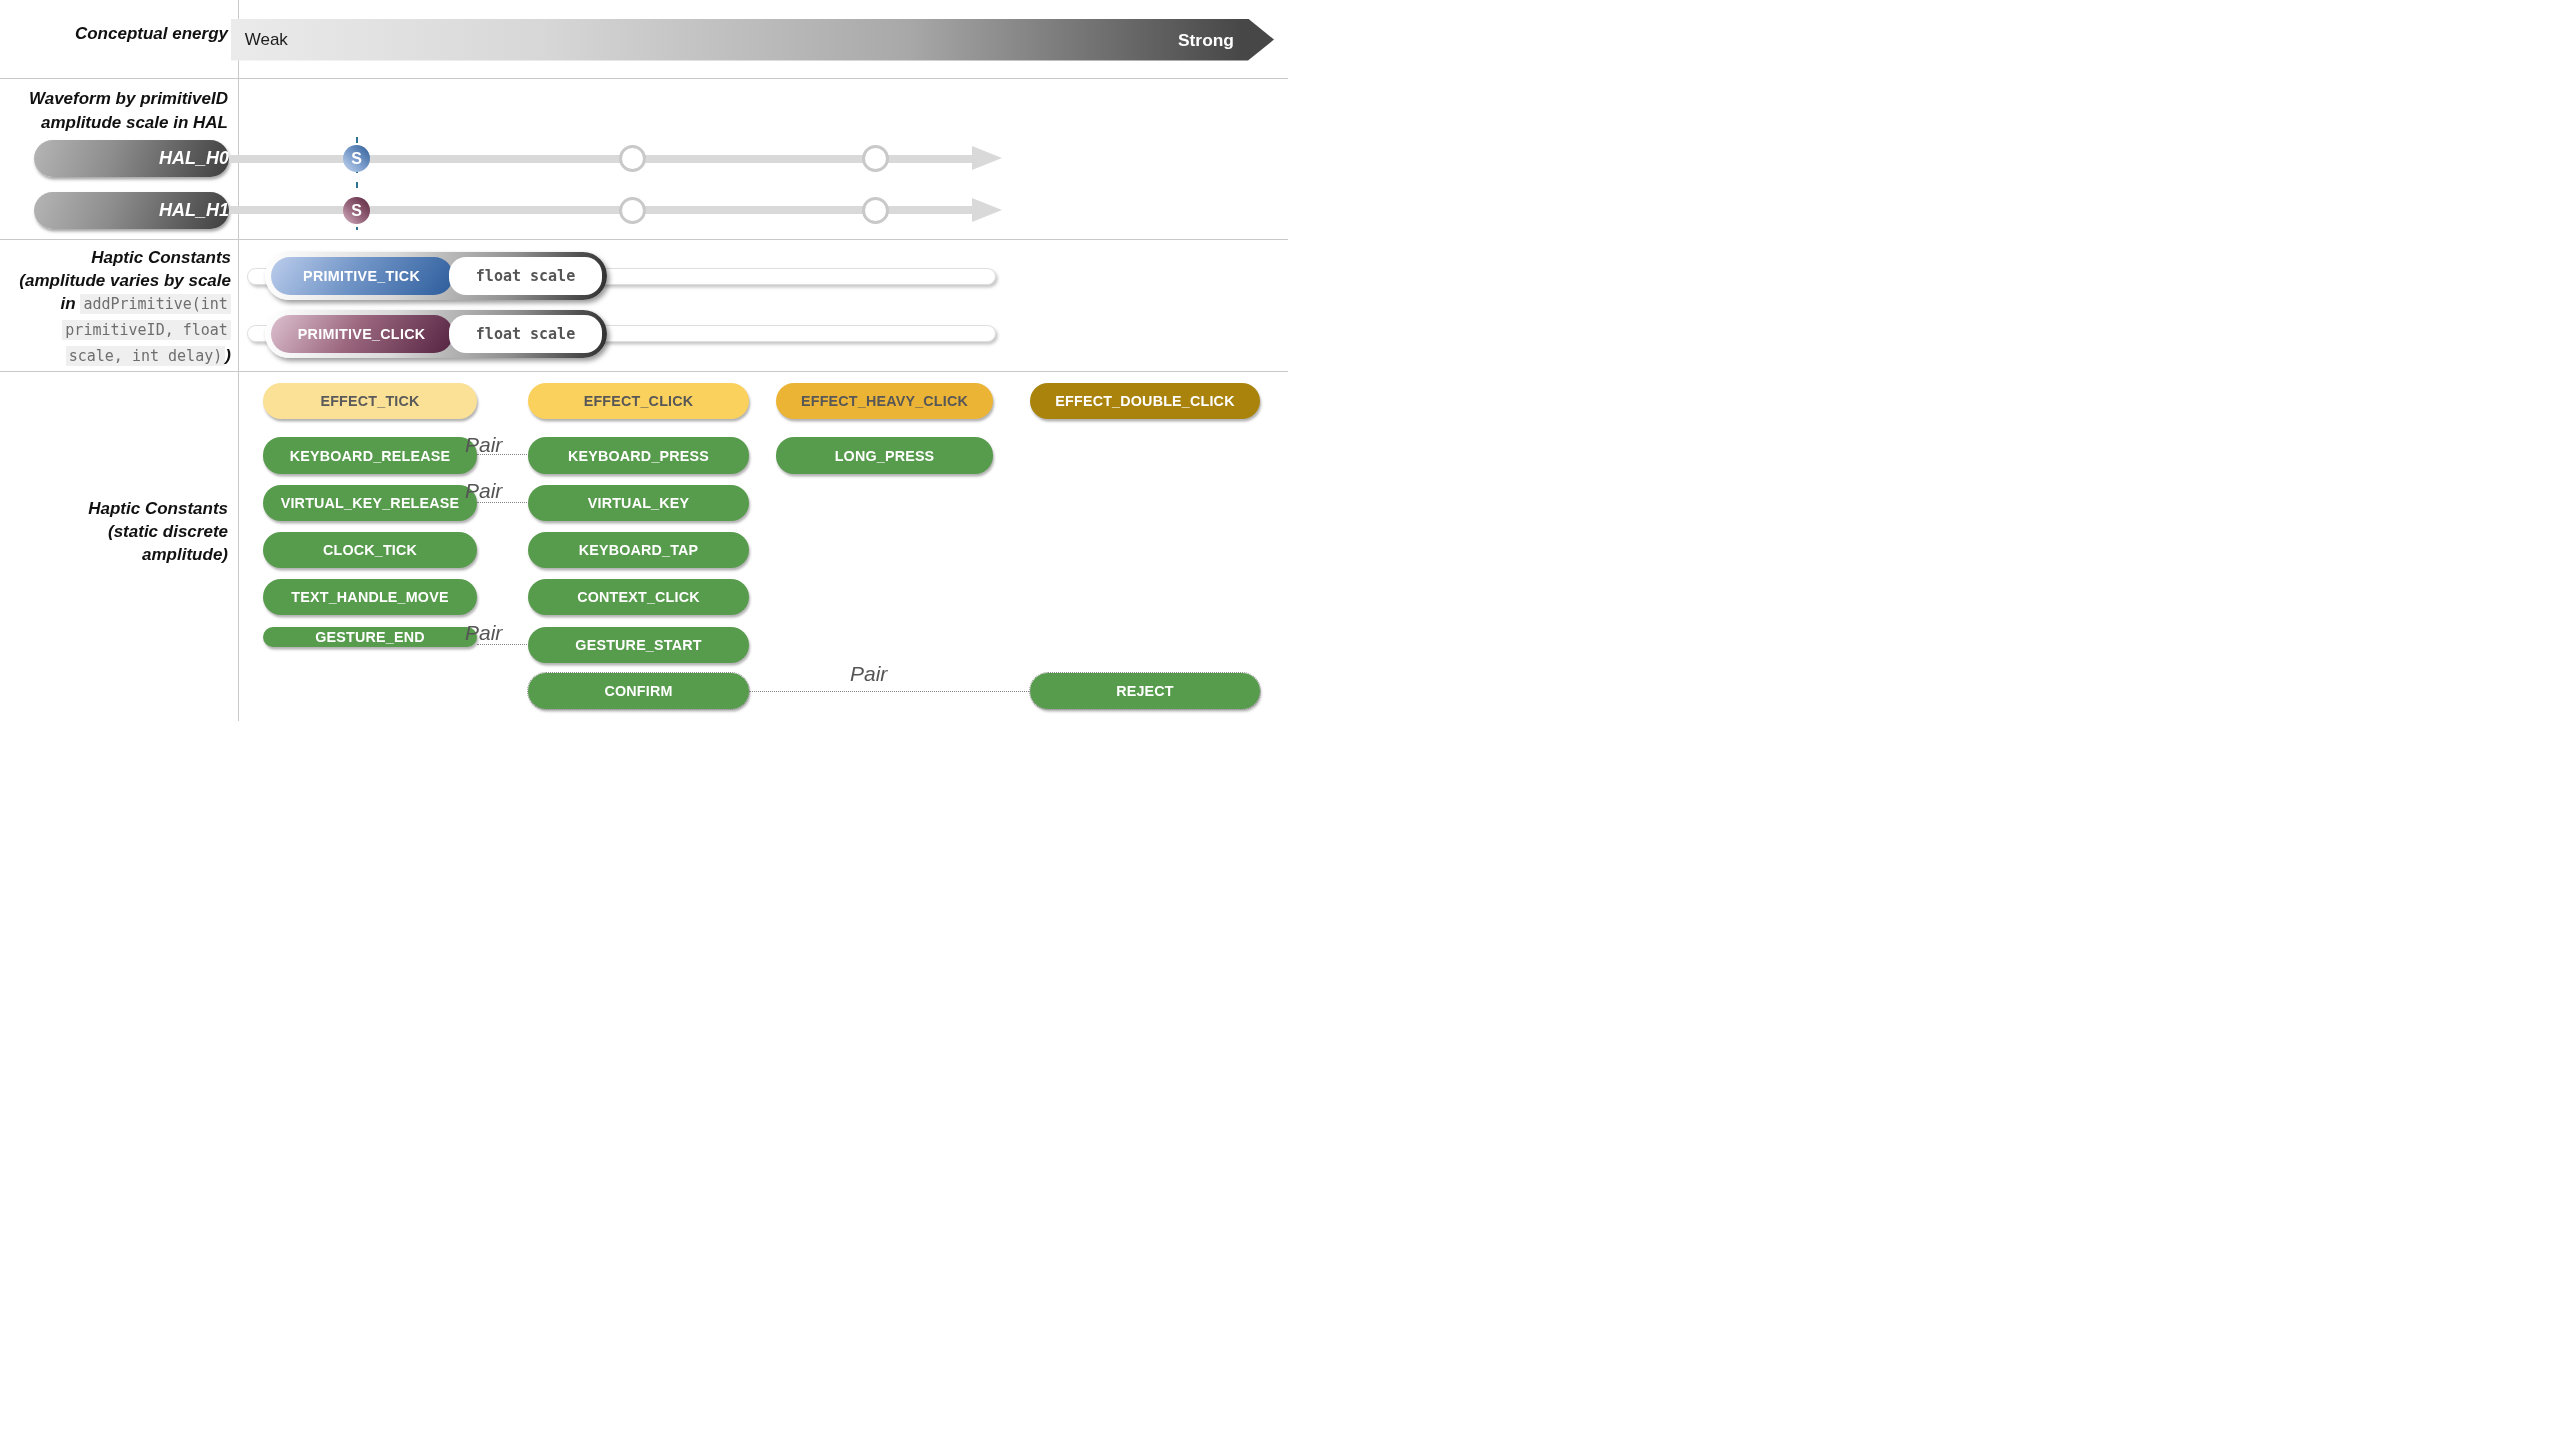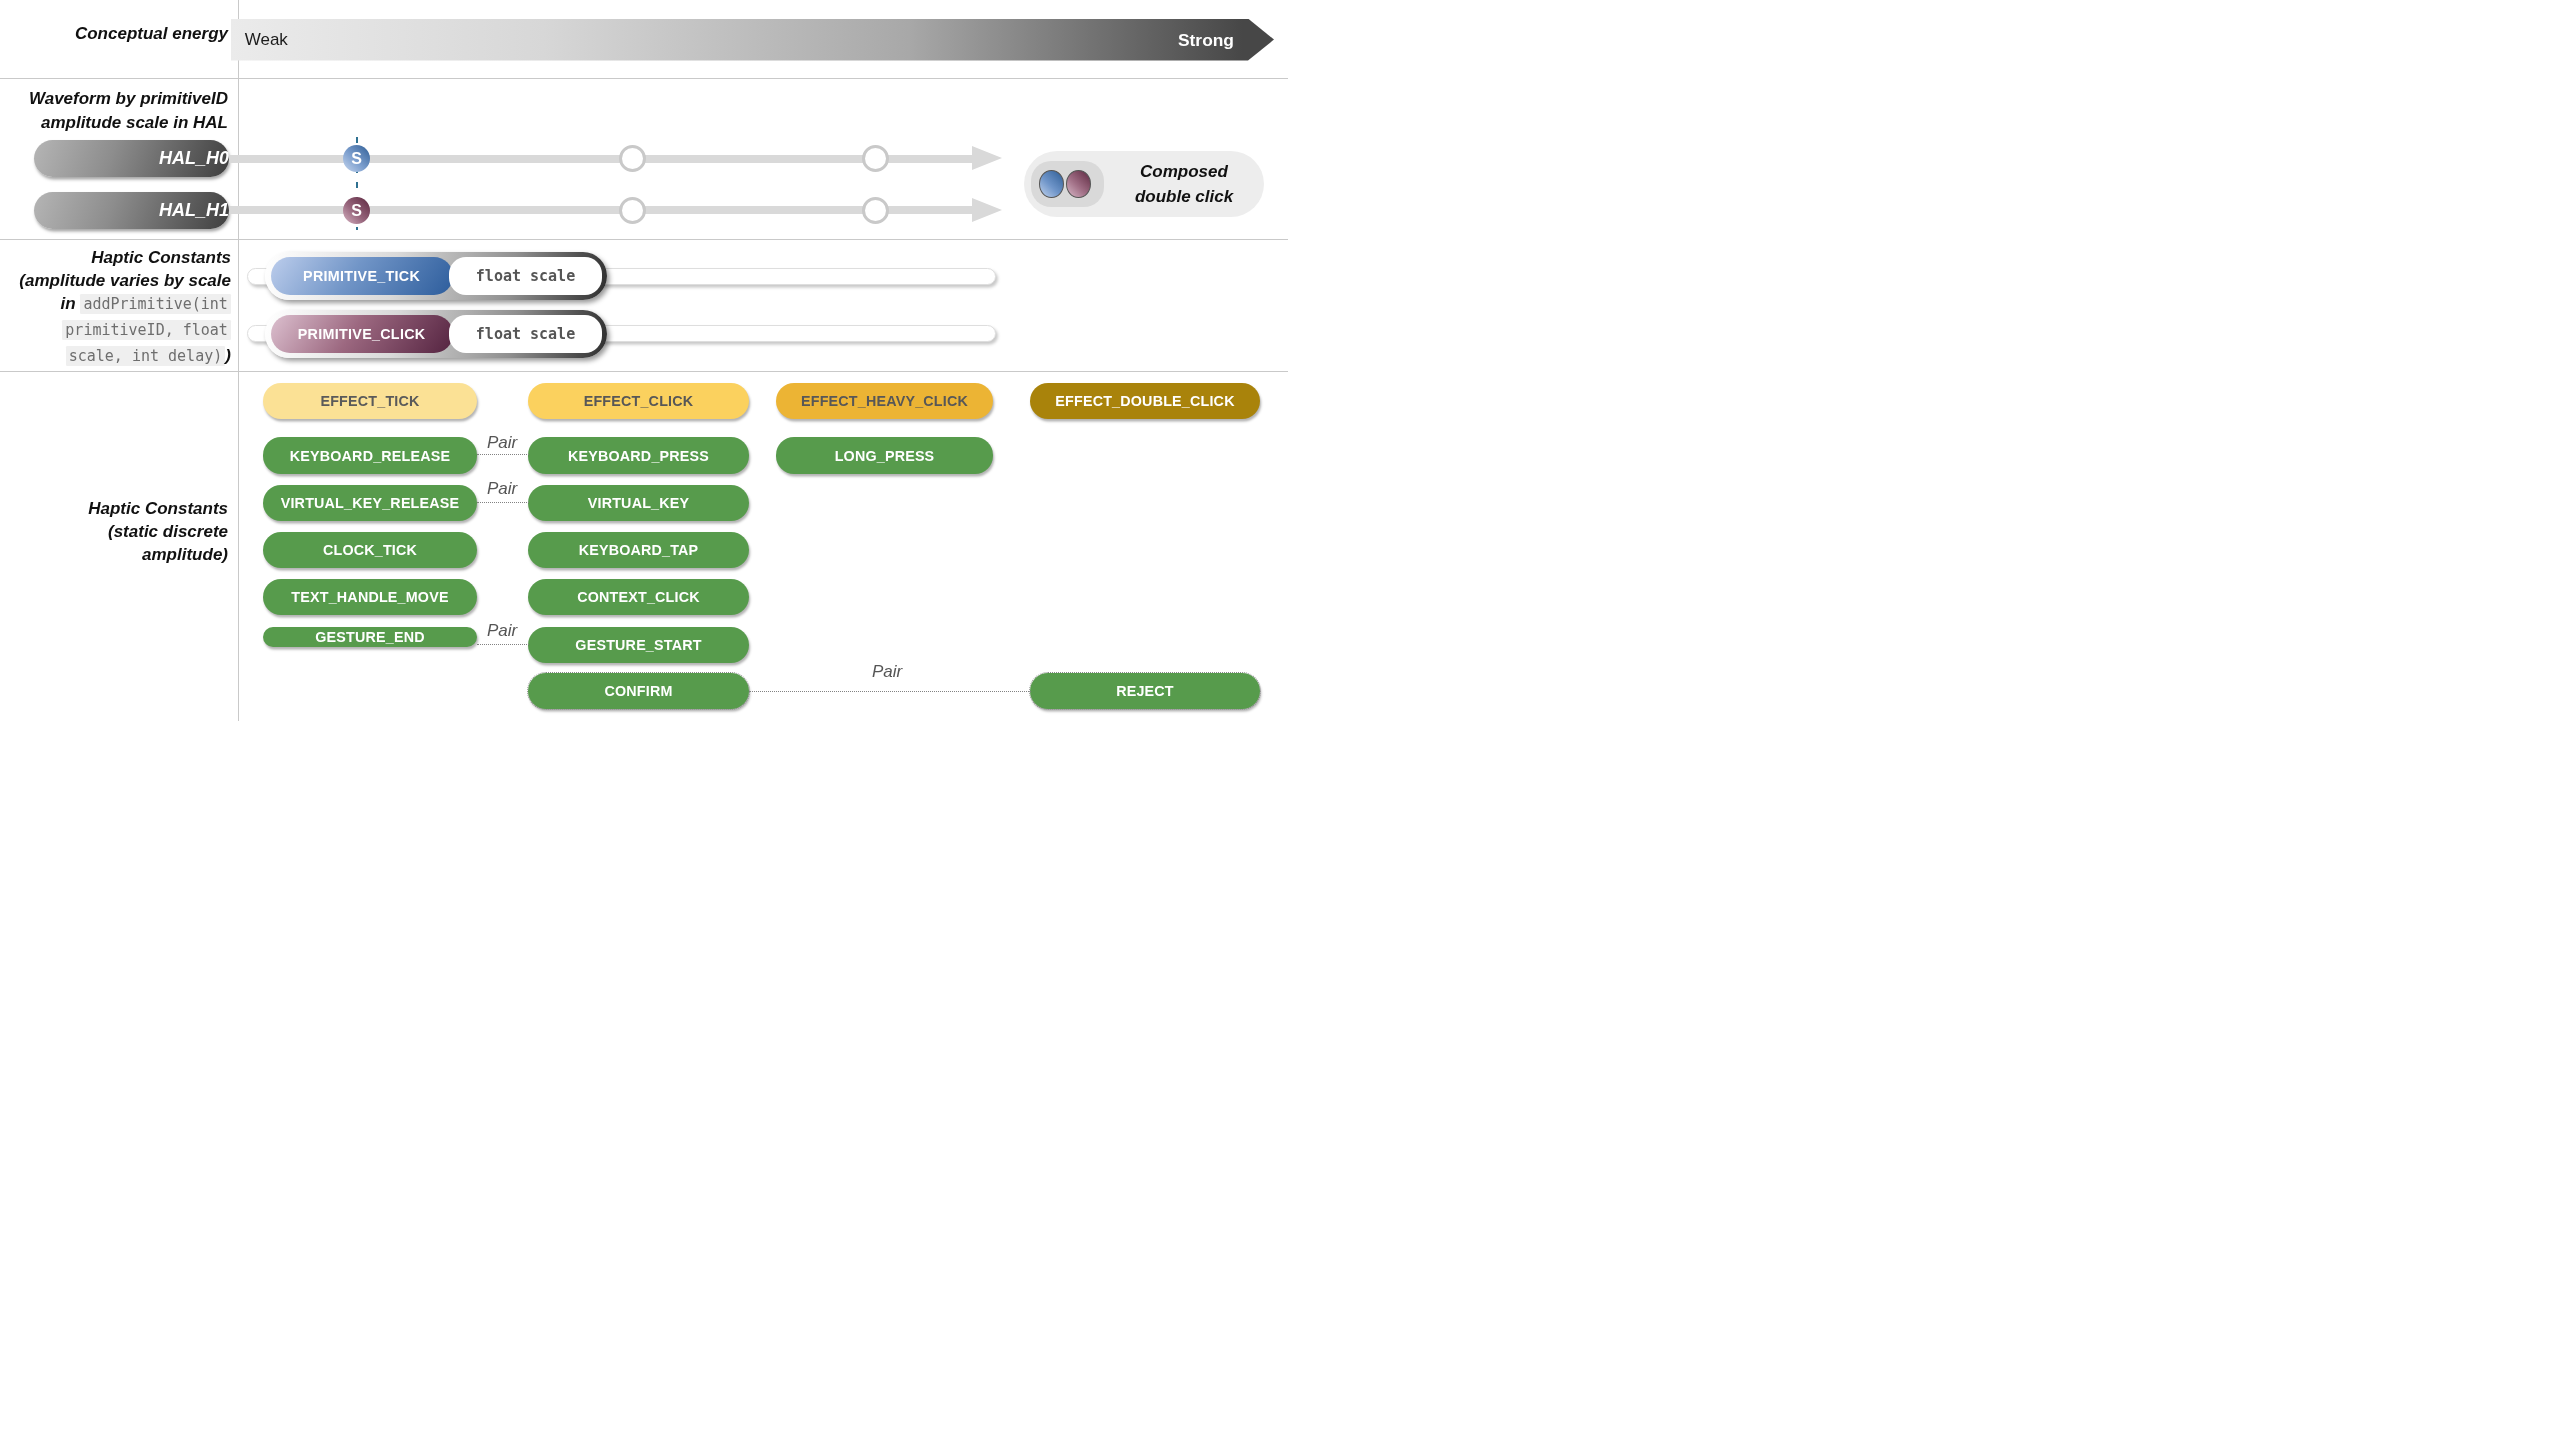--- a/index.html
+++ b/index.html
@@ -79,21 +79,21 @@
     font-weight:bold;font-size:14.3px;letter-spacing:0.2px;box-shadow:1.2px 2.5px 2.5px rgba(0,0,0,0.30);
     box-sizing:border-box;
   }
   .green{background:#579b4c;color:#ffffff;}
   .yellow-pale{background:#fbe195;color:#5a5a5a;}
   .yellow{background:#fbd15e;color:#575757;}
   .amber{background:#ecb434;color:#575757;}
   .gold{background:#a9830b;color:#ffffff;}
   .sel{outline:1.2px dotted #8a8a8a;outline-offset:-0.6px;}
   .pair-line{position:absolute;border-top:1.2px dotted #828282;height:0;z-index:0;}
-  .pair-label{position:absolute;width:74px;text-align:center;font-style:italic;font-size:17px;color:#555;}
+  .pair-label{position:absolute;width:74px;font-style:italic;font-size:21px;color:#555;}
   .c1{left:263px;width:214px;}
   .c2{left:528px;width:221px;}
   .c3{left:776px;width:217px;}
   .c4{left:1030px;width:230px;}
 </style>
 </head>
 <body>
 
 <div class="canvas">
 
@@ -122,30 +122,20 @@
   <div class="hal-pill" style="top:192px;">HAL_H1</div>
   <div class="hal-track" style="left:229px;top:206px;width:745px;"></div>
   <div class="hal-arrow" style="left:972px;top:198px;"></div>
   <div class="hal-circle" style="left:619px;top:197px;"></div>
   <div class="hal-circle" style="left:862px;top:197px;"></div>
 
   <div class="dash-v" style="left:356px;top:137px;height:93px;"></div>
   <div class="s-marker s-blue" style="left:343px;top:145px;">S</div>
   <div class="s-marker" style="left:343px;top:197px;background:linear-gradient(45deg,#d6b3c2 0%,#96647b 45%,#5d2840 100%);">S</div>
 
-  <div class="composed">
-    <div class="composed-chip">
-      <div class="dot dot-blue"></div>
-      <div class="dot dot-mauve"></div>
-    </div>
-    <div class="composed-text">
-      <div>Composed</div>
-      <div>double click</div>
-    </div>
-  </div>
 
   <div class="side-label" style="top:246px;width:231px;line-height:23px;">
     <div>Haptic Constants</div>
     <div>(amplitude varies by scale</div>
     <div><span>in</span> <span class="code">addPrimitive(int</span></div>
     <div style="margin-top:1.9px;"><span class="code">primitiveID, float</span></div>
     <div style="margin-top:1.9px;"><span class="code">scale, int delay)</span><span>)</span></div>
   </div>
 
   <div class="p-track" style="top:268px;"></div>

